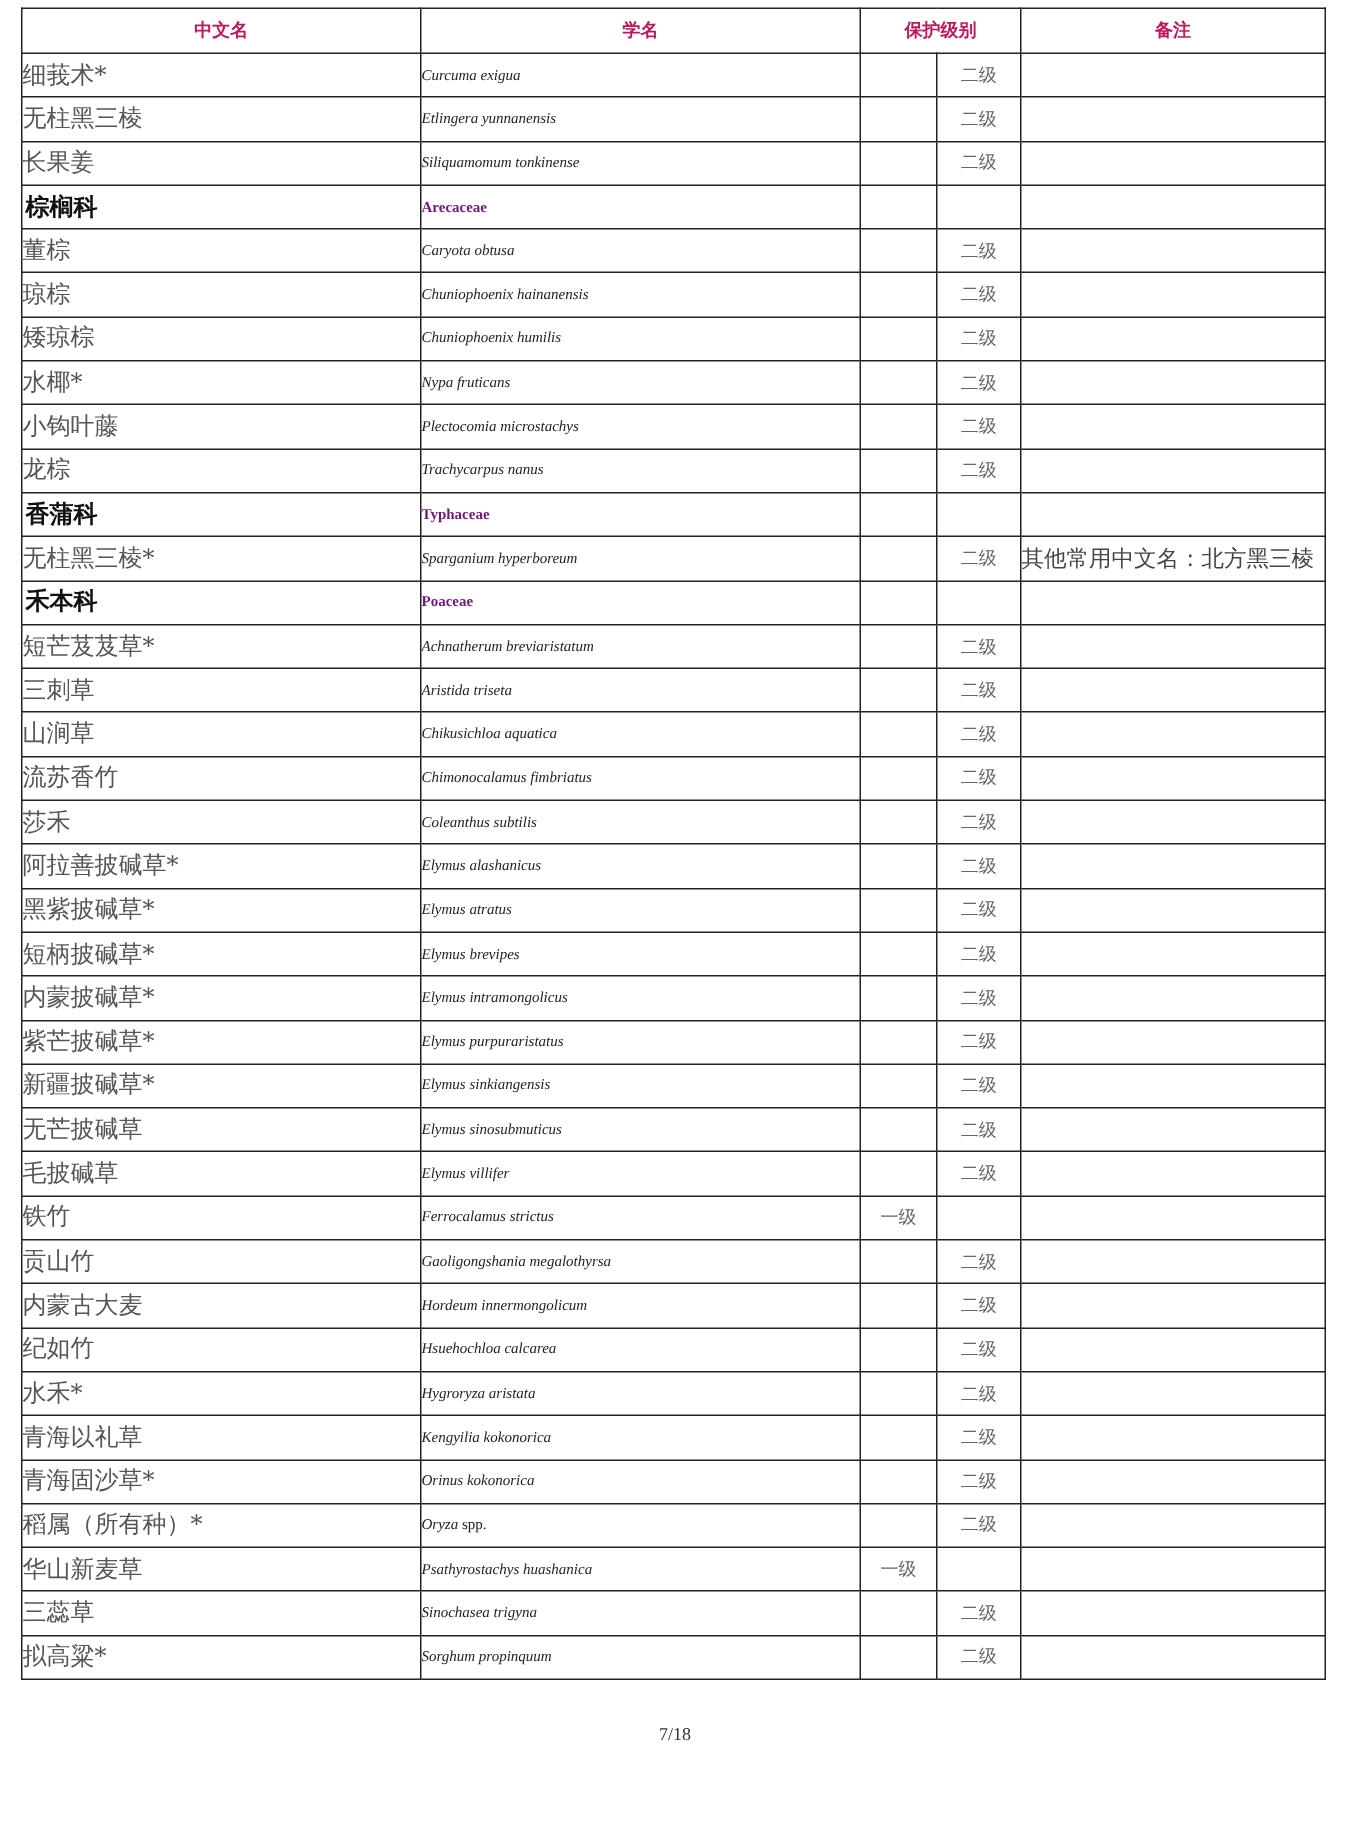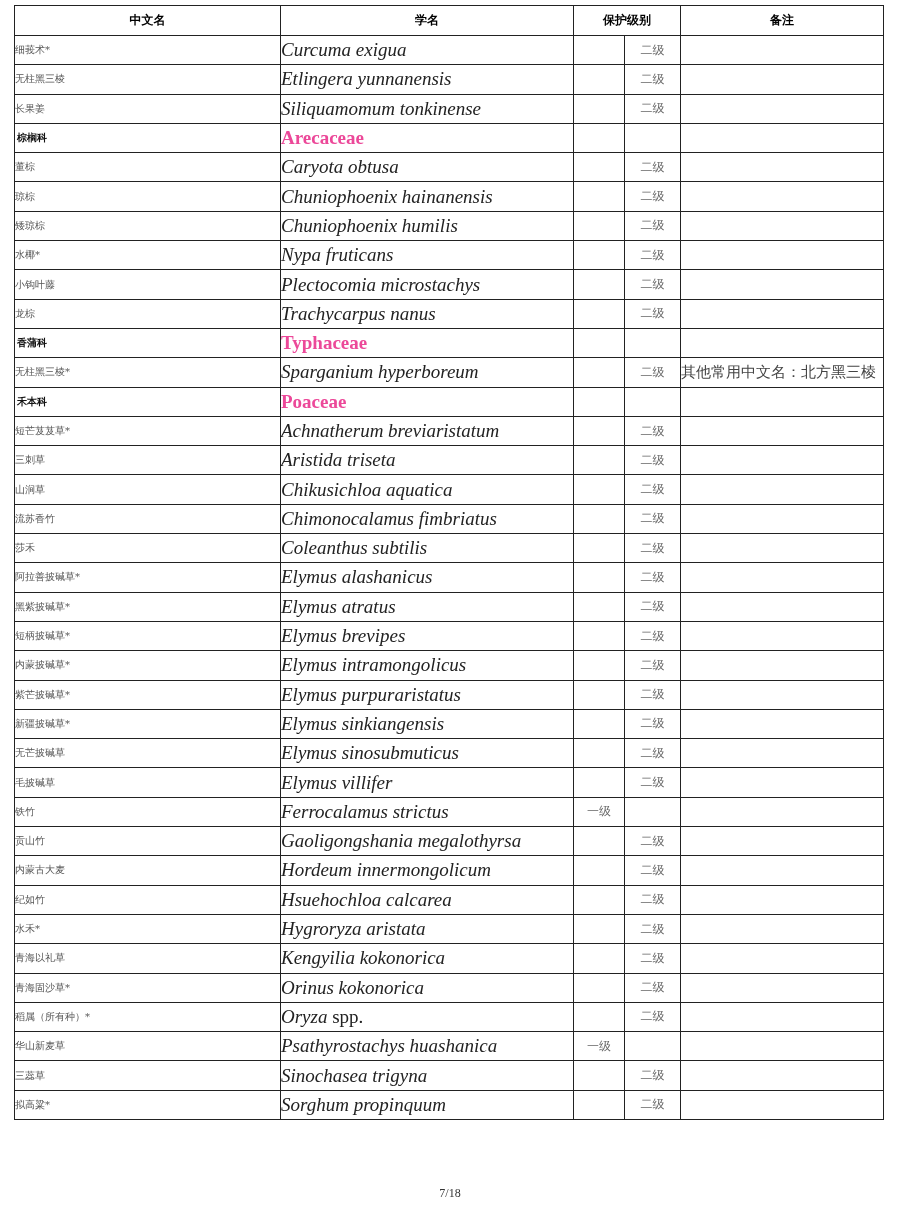--- a/index.html
+++ b/index.html
@@ -8,31 +8,31 @@
   table.species {
     position: absolute; left: 14px; top: 5px;
     width: 869px; border-collapse: collapse; table-layout: fixed;
   }
   table.species td, table.species th {
     border: 1.5px solid #222; padding: 0; height: 28.3px;
     overflow: hidden; white-space: nowrap; vertical-align: middle;
   }
   table.species th {
     height: 29px; font-family: "DejaVu Sans", sans-serif; font-weight: bold;
-    font-size: 12px; color: #000000; text-align: center;
+    font-size: 12px; color: #be185d; text-align: center;
   }
-  td.cn { font-family: "DejaVu Serif", serif; font-size: 10px; color: #555; padding-left: 9px; }
+  td.cn { font-family: "DejaVu Serif", serif; font-size: 16px; color: #555; padding-left: 9px; }
   td.cn.family { font-family: "DejaVu Sans", sans-serif; font-weight: bold; color: #111; padding-left: 2px; }
-  td.sci { font-family: "Liberation Serif", serif; font-style: italic; font-size: 19px; color: #222; padding-left: 2px; }
-  td.sci.family { font-style: normal; font-weight: bold; color: #ec4899; }
+  td.sci { font-family: "Liberation Serif", serif; font-style: italic; font-size: 10px; color: #222; padding-left: 2px; }
+  td.sci.family { font-style: normal; font-weight: bold; color: #701a75; }
   td.sci .nonit { font-style: normal; }
   td.lvl { font-family: "DejaVu Serif", serif; font-size: 12px; color: #666; text-align: center; }
   td.note { font-family: "DejaVu Serif", serif; font-size: 15px; color: #444; padding-left: 4px; }
   .footer {
-    position: absolute; top: 1186px; left: 0; width: 900px; text-align: center;
+    position: absolute; top: 1149px; left: 0; width: 900px; text-align: center;
     font-family: "Liberation Serif", serif; font-size: 12px; color: #333;
   }
 </style>
 </head>
 <body>
 
 <div class="page">
   <table class="species">
     <colgroup>
       <col style="width:266px">

